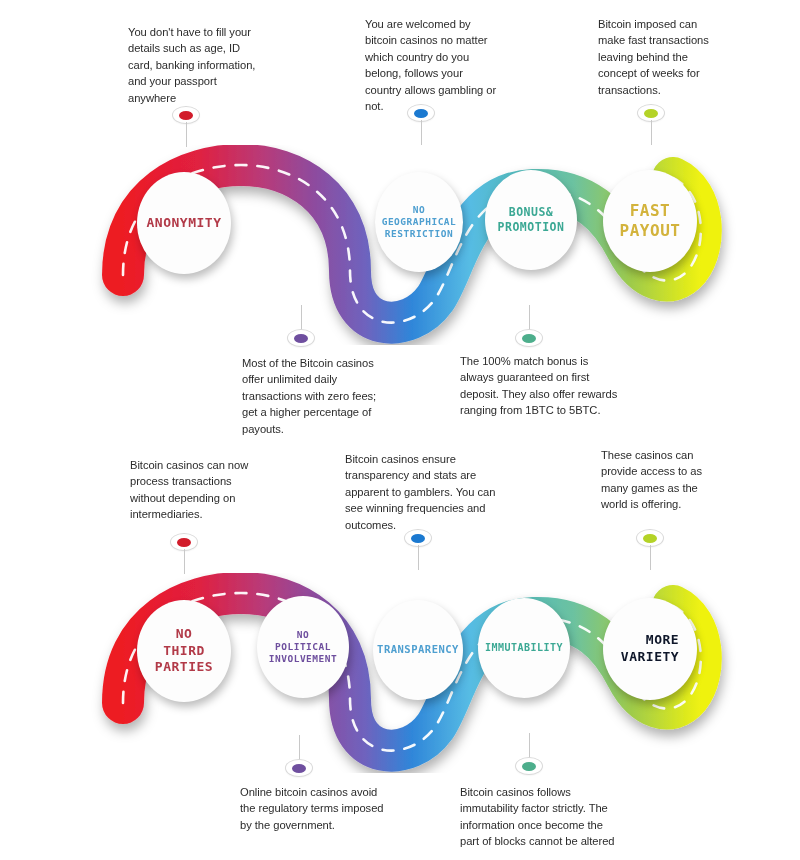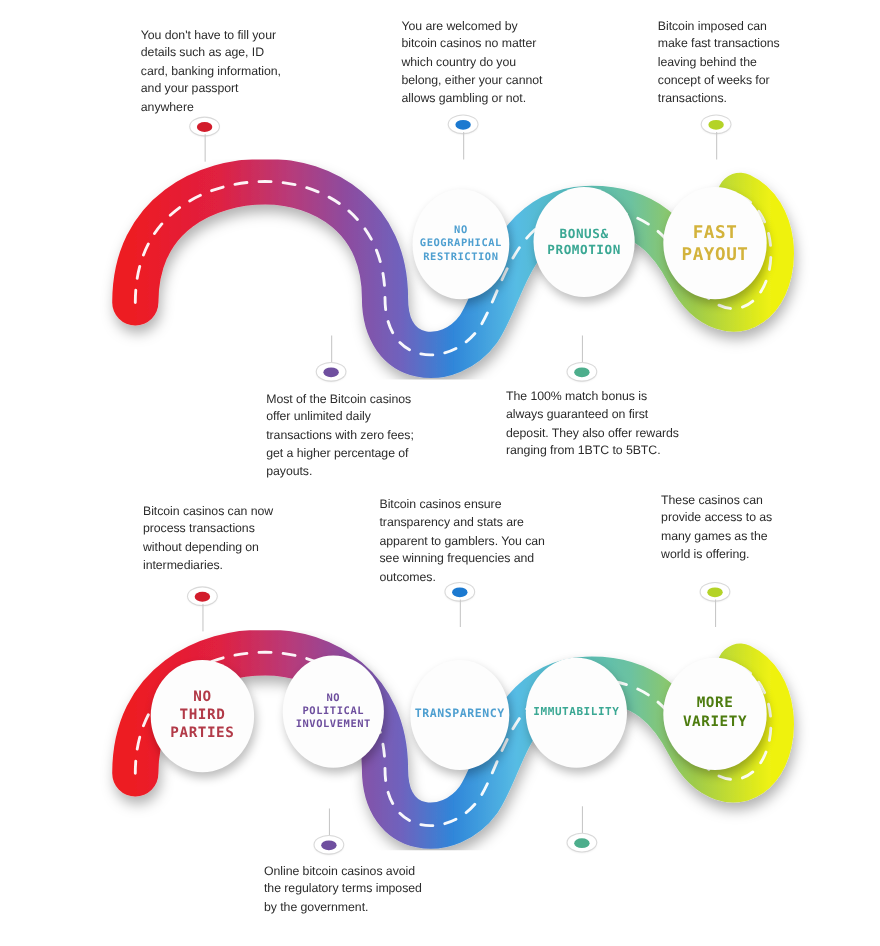--- a/index.html
+++ b/index.html
@@ -63,21 +63,21 @@
     display:block;
     padding:0 4px;
   }
 </style>
 </head>
 <body>
 
 <div class="stage">
 
   <div class="note" style="left:115px;top:24px;width:135px;">You don't have to fill your details such as age, ID card, banking information, and your passport anywhere</div>
-  <div class="note" style="left:352px;top:16px;width:135px;">You are welcomed by bitcoin casinos no matter which country do you belong, either your cannot allows gambling or not.</div>
+  <div class="note" style="left:352px;top:16px;width:135px;">You are welcomed by bitcoin casinos no matter which country do you belong, follows your country allows gambling or not.</div>
   <div class="note" style="left:585px;top:16px;width:120px;">Bitcoin imposed can make fast transactions leaving behind the concept of weeks for transactions.</div>
 
   <div class="pin up" style="left:160px;top:107px;">
     <span class="ring"></span>
     <span class="dot" style="background:#D21C2B"></span>
     <span class="stem"></span>
   </div>
   <div class="pin up" style="left:395px;top:105px;">
     <span class="ring"></span>
     <span class="dot" style="background:#1B79D0"></span>
@@ -119,20 +119,23 @@
     <path d="M110,130
              C110,48 176,20 228,20
              C281,20 337,52 337,126
              C337,188 396,190 422,154
              C443,124 452,48 520,45
              C574,43 598,73 614,104
              C630,135 658,146 676,124
              C695,100 692,48 660,33" fill="none" stroke="#ffffff" stroke-width="2.6" stroke-linecap="round" stroke-dasharray="11 11" opacity="0.95"></path>
   </svg>
 
+  <div class="node" style="left:124px;top:172px;width:94px;height:102px;">
+    <span style="color:#B23A48;font-size:13px;">ANONYMITY</span>
+  </div>
   <div class="node" style="left:362px;top:172px;width:88px;height:100px;">
     <span style="color:#4E9FD0;font-size:9.5px;">NO<br>GEOGRAPHICAL<br>RESTRICTION</span>
   </div>
   <div class="node" style="left:472px;top:170px;width:92px;height:100px;">
     <span style="color:#3BA894;font-size:11.5px;">BONUS&amp;<br>PROMOTION</span>
   </div>
   <div class="node" style="left:590px;top:170px;width:94px;height:102px;">
     <span style="color:#D3B33C;font-size:16px;">FAST<br>PAYOUT</span>
   </div>
 
@@ -213,29 +216,30 @@
   <div class="node" style="left:244px;top:596px;width:92px;height:102px;">
     <span style="color:#6E4F9E;font-size:9.5px;">NO<br>POLITICAL<br>INVOLVEMENT</span>
   </div>
   <div class="node" style="left:360px;top:600px;width:90px;height:100px;">
     <span style="color:#4E9FD0;font-size:10.5px;">TRANSPARENCY</span>
   </div>
   <div class="node" style="left:465px;top:598px;width:92px;height:100px;">
     <span style="color:#3BA894;font-size:10px;">IMMUTABILITY</span>
   </div>
   <div class="node" style="left:590px;top:598px;width:94px;height:102px;">
-    <span style="color:#4d7c0f;font-size:13px;">MORE<br>VARIETY</span>
+    <span style="color:#0f172a;font-size:13px;text-align:right;">MORE<br>VARIETY</span>
   </div>
 
   <div class="pin down" style="left:273px;top:760px;">
     <span class="stem"></span>
     <span class="ring"></span>
     <span class="dot" style="background:#6F4F9F"></span>
   </div>
   <div class="pin down" style="left:503px;top:758px;">
     <span class="stem"></span>
     <span class="ring"></span>
     <span class="dot" style="background:#4DAE8C"></span>
   </div>
 
   <div class="note" style="left:227px;top:784px;width:150px;">Online bitcoin casinos avoid the regulatory terms imposed by the government.</div>
+  <div class="note" style="left:447px;top:784px;width:162px;">Bitcoin casinos follows immutability factor strictly. The information once become the part of blocks cannot be altered</div>
 
 </div>
 
 </body></html>

